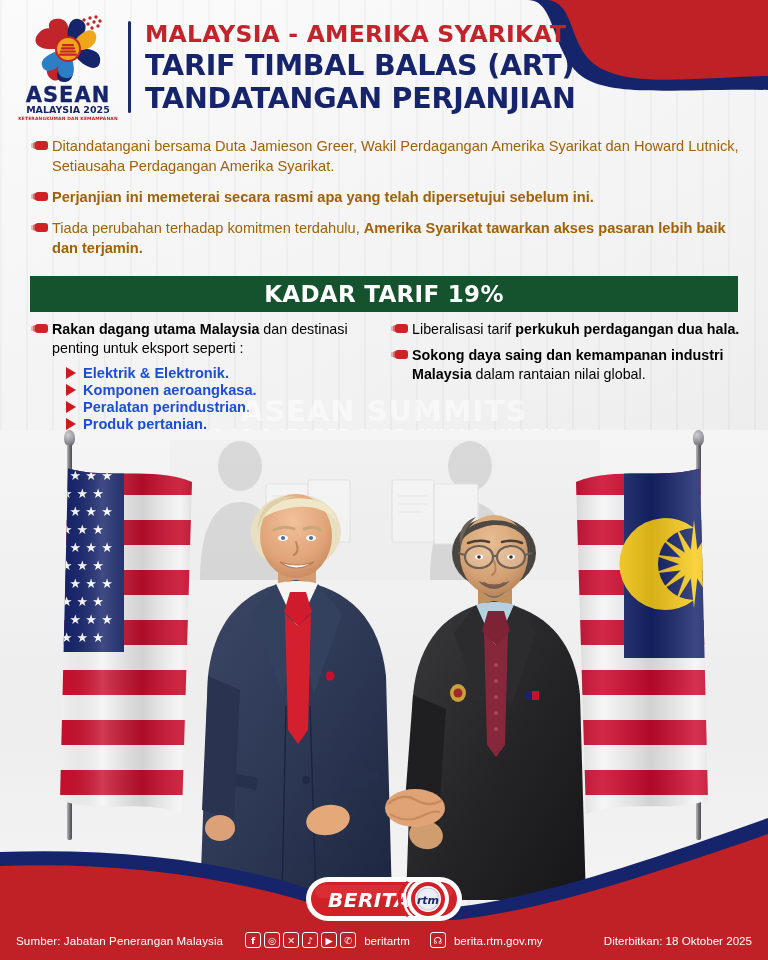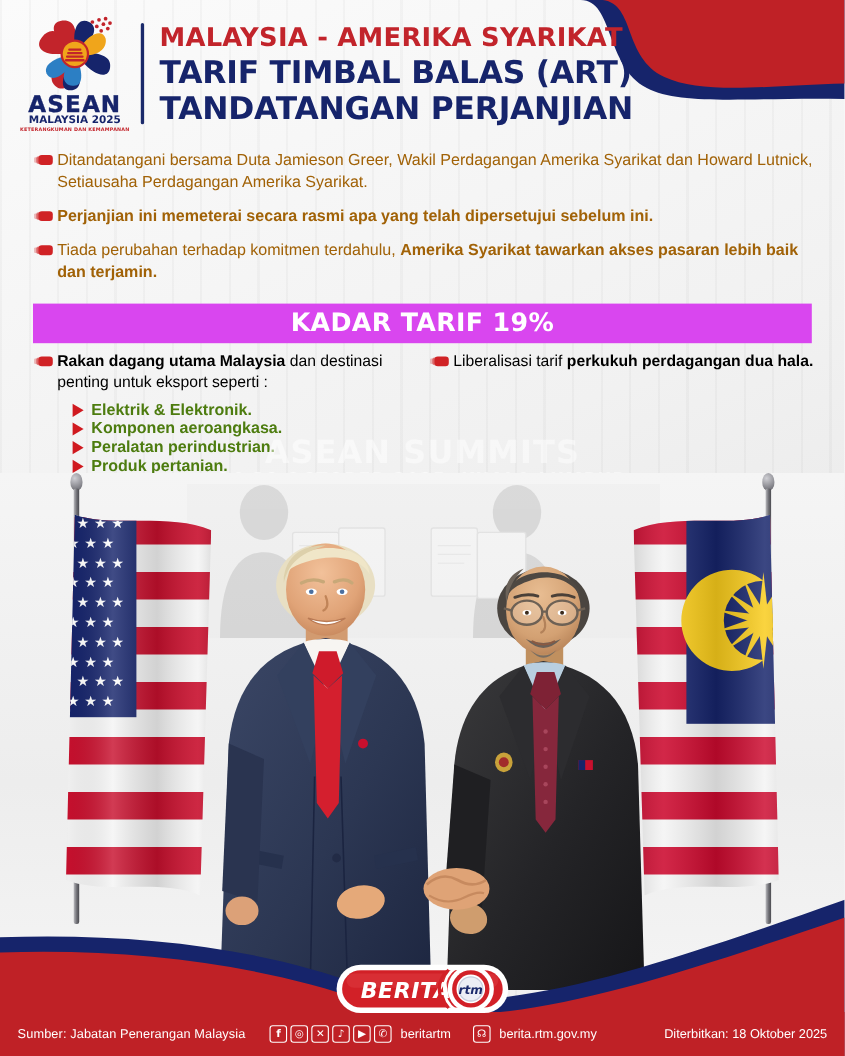--- a/index.html
+++ b/index.html
@@ -63,21 +63,21 @@
     box-shadow:-3px 0 0 -1px rgba(208,34,37,0.55), -6px 0 0 -2px rgba(208,34,37,0.3);
     margin-left:5px;
   }
   .ptxt { font-size:14.6px; color:#a16207; line-height:20px; font-family:Liberation Sans, sans-serif; }
   .ptxt b { font-weight:bold; }
   .thin { font-weight:normal; }
 
   
   .banner {
     position:absolute; left:30px; top:276px; width:708px; height:36px;
-    background:#d946ef; display:flex; align-items:center; justify-content:center;
+    background:#14532d; display:flex; align-items:center; justify-content:center;
   }
   .banner span {
     color:#fff; font-size:23px; font-weight:bold; letter-spacing:0.3px;
     font-family:"DejaVu Sans", sans-serif;
   }
 
   
   .cols { position:absolute; top:320px; left:30px; width:716px; display:flex; }
   .col-l { width:352px; }
   .col-r { width:364px; padding-left:8px; }
@@ -85,21 +85,21 @@
   .c-item .bullet { padding-top:4px; }
   .ctxt { font-size:14.3px; color:#000000; line-height:19px; }
   .ctxt b { font-weight:bold; }
   .arrows { margin-top:2px; padding-left:36px; }
   .arrow-row { display:flex; align-items:center; margin-bottom:1px; }
   .tri {
     width:0; height:0; border-left:10px solid #d0191f;
     border-top:6.5px solid transparent; border-bottom:6.5px solid transparent;
     margin-right:7px; flex:0 0 auto;
   }
-  .arrow-row span { font-size:14.6px; font-weight:bold; color:#4d7c0f; }
+  .arrow-row span { font-size:14.6px; font-weight:bold; color:#1d4ed8; }
 
   
   .wm {
     position:absolute; top:396px; left:0; width:100%; text-align:center;
     font-family:"DejaVu Sans", sans-serif; font-weight:bold;
     color:rgba(255,255,255,0.85); letter-spacing:1px; pointer-events:none;
   }
   .wm .wm1 { font-size:29px; line-height:30px; opacity:.55; }
   .wm .wm2 { font-size:15.5px; line-height:20px; letter-spacing:1.2px; opacity:.95; }
 
@@ -264,20 +264,26 @@
         </div>
       </div>
     </div>
 
     <div class="col-r">
       <div class="c-item">
         <div class="bullet">
             <i></i>
           </div>
         <div class="ctxt"><span>Liberalisasi tarif </span><b>perkukuh perdagangan dua hala.</b></div>
+      </div>
+      <div class="c-item">
+        <div class="bullet">
+            <i></i>
+          </div>
+        <div class="ctxt"><b>Sokong daya saing dan kemampanan industri Malaysia</b><span> dalam rantaian nilai global.</span></div>
       </div>
     </div>
 
   </div>
 
   <div class="wm">
     <div class="wm1">ASEAN SUMMITS</div>
     <div class="wm2">26-28 OCTOBER 2025, KUALA LUMPUR</div>
   </div>
 

